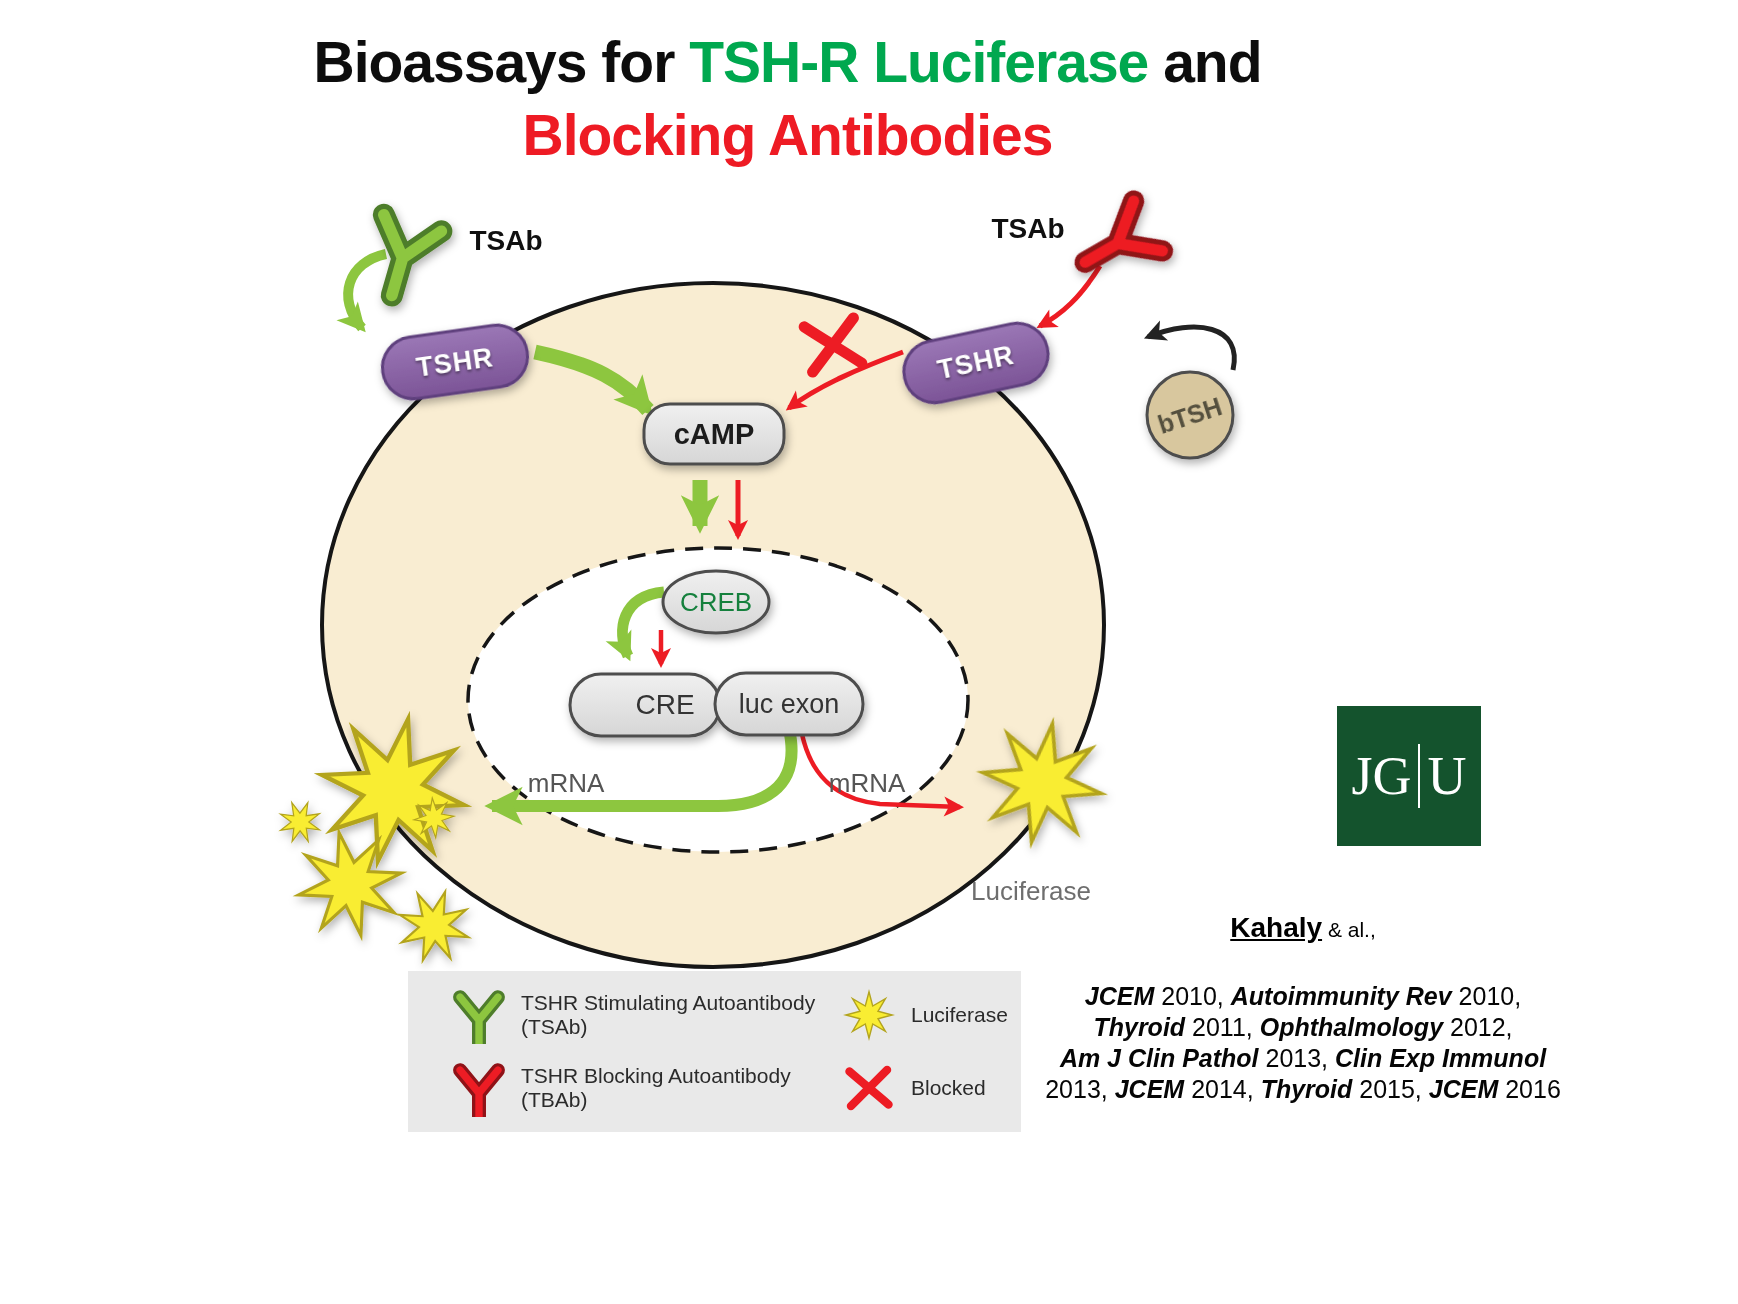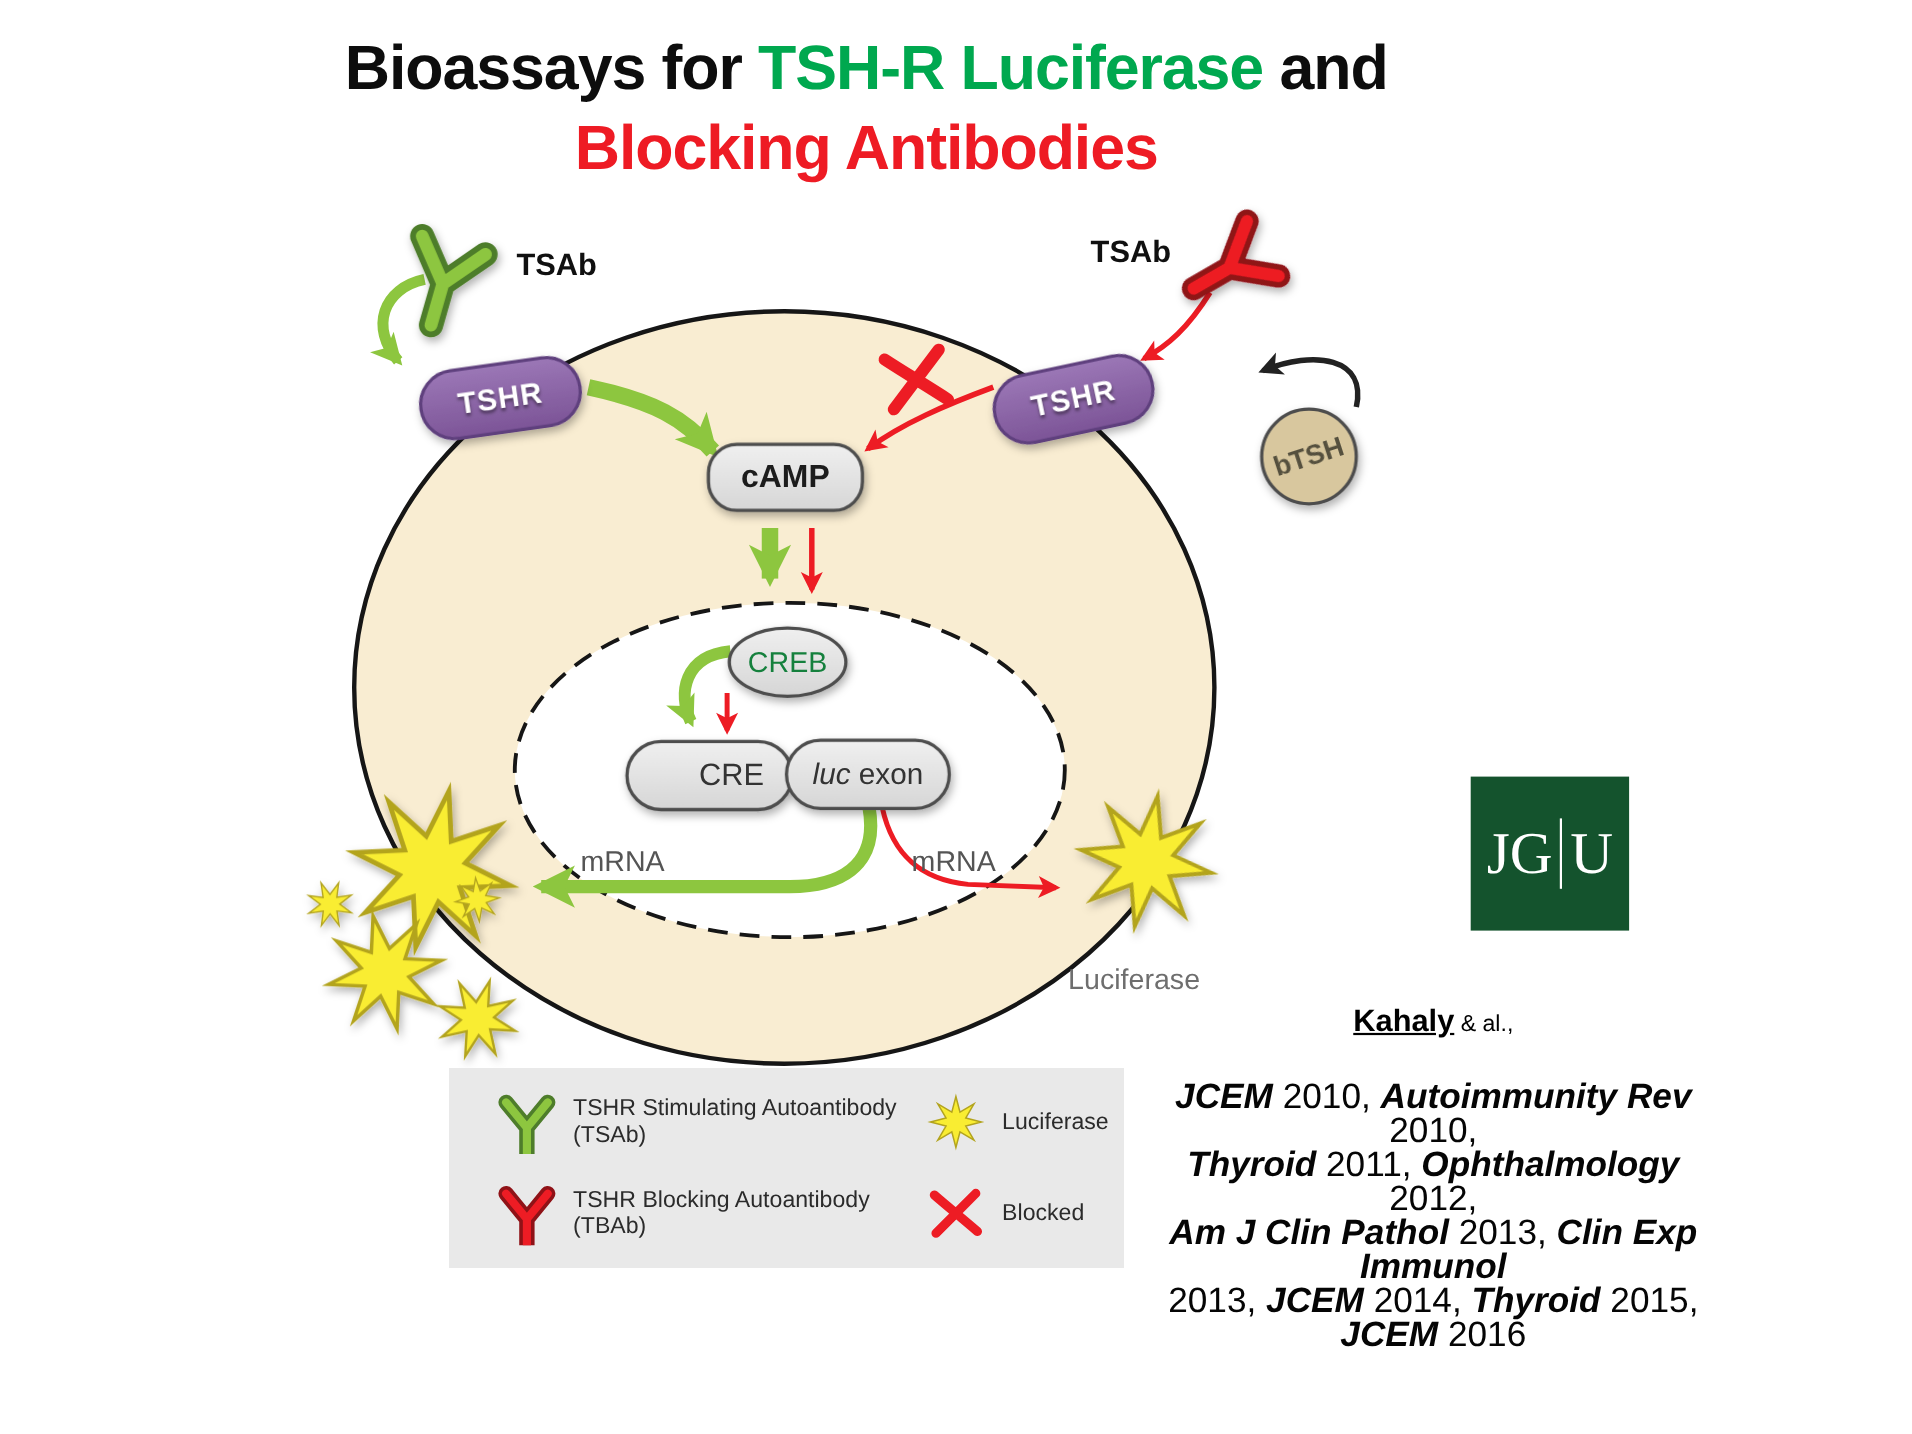--- a/index.html
+++ b/index.html
@@ -4,21 +4,21 @@
 <style>
   * { margin:0; padding:0; box-sizing:border-box; }
   html,body { width:1738px; height:1304px; background:#ffffff; font-family:"Liberation Sans",sans-serif; position:relative; overflow:hidden; }
 
   
   .title { position:absolute; top:26px; left:0; width:1575px; text-align:center;
            font-weight:bold; font-size:57px; line-height:1.28; letter-spacing:-1px; }
   .s-k { color:#0d0d0d; }
   .s-g { color:#00a84f; }
   .s-r { color:#ee1b24; }
-  .s-i { font-style:italic; }
+  .s-i { }
   .s-n { }
   .s-j { font-style:italic; font-weight:bold; }
   .s-y { font-weight:normal; }
 
   
   svg.diagram { position:absolute; left:0; top:0; width:1738px; height:1304px; pointer-events:none; }
 
   
   .lbl { position:absolute; transform:translate(-50%,-50%); white-space:nowrap; }
   .lbl-tsab   { left:506px;  top:241px; font-size:28px; font-weight:bold; color:#101010; }
@@ -31,38 +31,38 @@
   .lbl-creb   { left:716px;  top:602px; font-size:26px; color:#15803d; }
   .lbl-cre    { left:645px;  top:705px; font-size:28px; color:#333;margin-left:20px; }
   .lbl-luc    { left:789px;  top:704px; font-size:27px; color:#333; }
   .lbl-btsh   { left:1190px; top:416px; font-size:25px; font-weight:bold; color:#55503e;
                 transform:translate(-50%,-50%) rotate(-18deg); }
   .lbl-mrna-l { left:566px;  top:783px; font-size:26px; color:#555; }
   .lbl-mrna-r { left:867px;  top:783px; font-size:26px; color:#555; }
   .lbl-lucif  { left:1031px; top:891px; font-size:26px; color:#6e6e6e; }
 
   
-  .legend { position:absolute; left:408px; top:971px; width:613px; height:181px; background:#e9e9e9;
+  .legend { position:absolute; left:408px; top:971px; width:613px; height:161px; background:#e9e9e9;
             display:grid; grid-template-columns:390px 1fr; grid-template-rows:1fr 1fr;
             align-items:center; padding:8px 0 8px 42px; }
   .legend-item { display:flex; align-items:center; gap:13px; font-size:21px; color:#2b2b2b; }
   .legend-item svg { width:58px; height:58px; flex:0 0 auto; }
 
   
   .logo { position:absolute; left:1337px; top:706px; width:144px; height:140px; background:#14532d;
           color:#fff; display:flex; align-items:center; justify-content:center;
           font-family:"Liberation Serif",serif; font-size:54px; }
   .logo .bar { width:2px; height:64px; background:#fff; margin:0 8px 0 6px; }
 
   
   .attrib { position:absolute; left:1043px; top:912px; width:520px; text-align:center; color:#000; }
   .attrib .name { font-size:28px; font-weight:bold;text-decoration:underline; }
   .attrib .etal { font-size:21px; }
   .refs { position:absolute; left:1043px; top:981px; width:520px; text-align:center;
-          font-size:32px; line-height:31px; color:#050505; }
+          font-size:25px; line-height:31px; color:#050505; }
 </style>
 </head>
 <body>
 
 <div class="title">
   <div><span class="s-k">Bioassays for </span><span class="s-g">TSH-R Luciferase</span><span class="s-k"> and</span></div>
   <div><span class="s-r">Blocking Antibodies</span></div>
 </div>
 
 <svg class="diagram" viewBox="0 0 1738 1304" aria-hidden="true">

